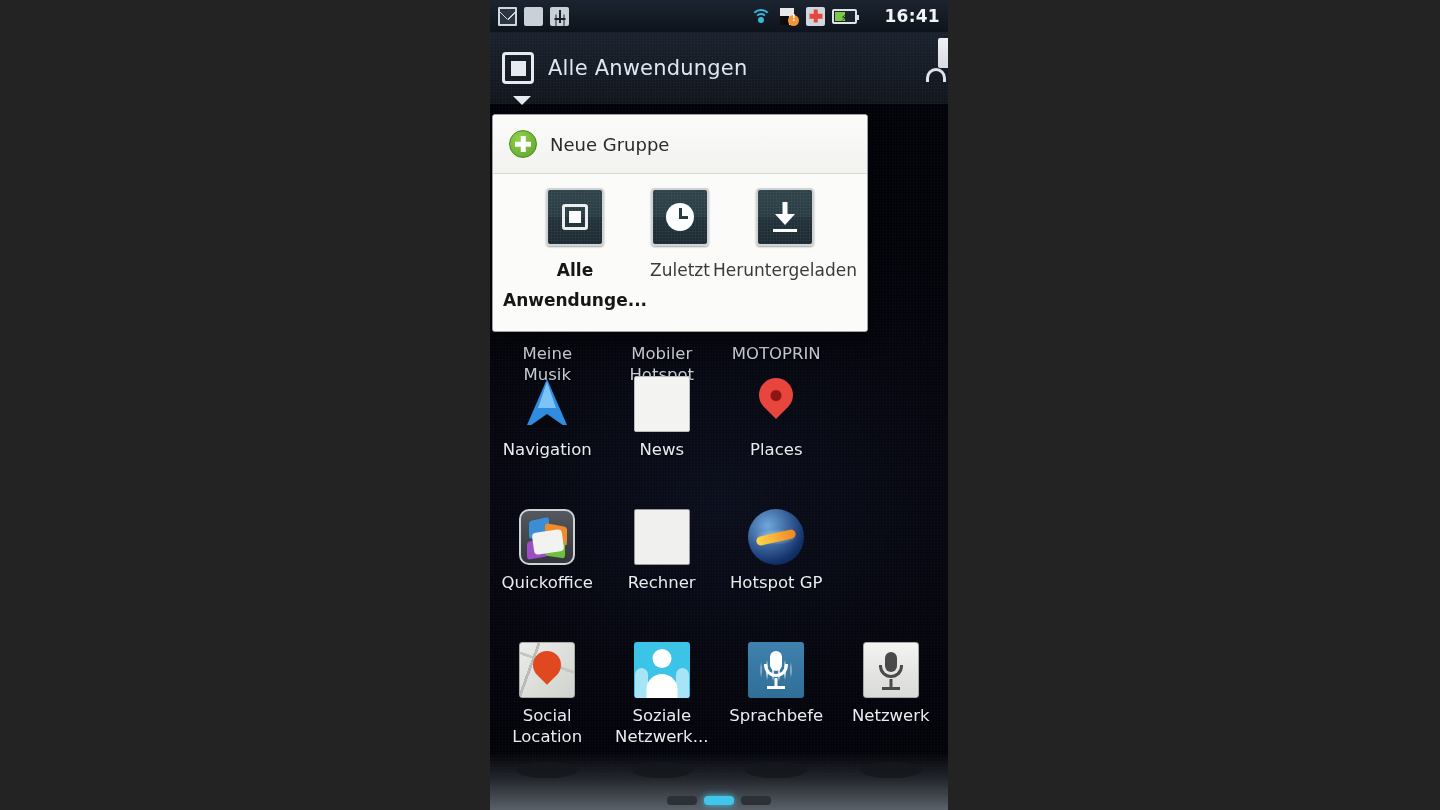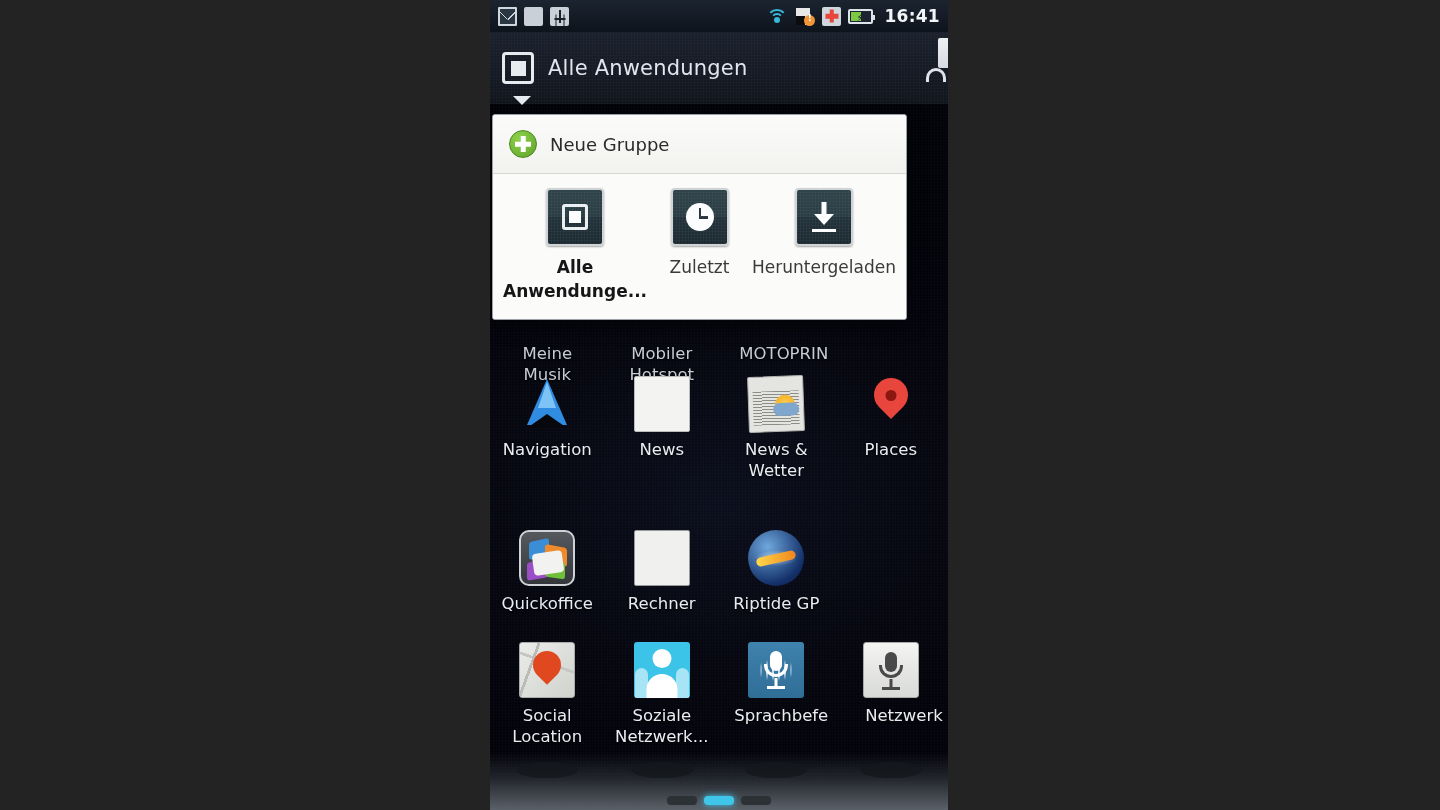--- a/index.html
+++ b/index.html
@@ -83,21 +83,21 @@
     text-align:center; color:#fff; font-size:9px; font-weight:bold; }
   .ico-plus { width:19px; height:19px; background:#cfd6dd; border-radius:2px; position:relative;}
   .ico-plus:after{ content:""; position:absolute; left:50%; top:50%; transform:translate(-50%,-50%);
     width:13px; height:4.5px; background:#e8453c; box-shadow:0 0 0 0 transparent;}
   .ico-plus:before{ content:""; position:absolute; left:50%; top:50%; transform:translate(-50%,-50%);
     width:4.5px; height:13px; background:#e8453c; z-index:1;}
   .ico-batt { width:25px; height:15px; border:2px solid #dfe4ea; border-radius:2px; position:relative; background:#1b2430;}
   .ico-batt:after{ content:""; position:absolute; right:-4px; top:4px; width:3px; height:5px; background:#dfe4ea;}
   .ico-batt .fill{ position:absolute; left:1px; top:1px; bottom:1px; width:48%; background:#7ec943;}
   .ico-batt .bolt{ position:absolute; left:6px; top:1px; color:#1b2430; font-size:10px; line-height:11px; font-weight:bold;}
-  #clock { color:#f2f5f8; font-size:17px; font-weight:bold; letter-spacing:.3px; margin-left:4px; }
+  #clock { color:#f2f5f8; font-size:17px; font-weight:bold; letter-spacing:.3px; margin-left:20px; }
 
   
   #actionbar {
     position:absolute; left:0; top:32px; width:100%; height:72px;
     background: linear-gradient(180deg,#1a212c 0%, #151b25 50%, #10151d 100%);
     display:flex; align-items:center; padding:0 12px; z-index:35;
   }
   #actionbar:after{
     content:""; position:absolute; inset:0;
     background-image: repeating-linear-gradient(0deg, rgba(255,255,255,.018) 0 1px, transparent 1px 3px),
@@ -125,21 +125,21 @@
   
   #grid { position:absolute; left:0; top:104px; width:100%; bottom:58px; z-index:10; }
   .row { display:flex; }
   .app { width:25%; display:flex; flex-direction:column; align-items:center; }
   .app .icon { width:56px; height:56px; position:relative; }
   .app .lbl {
     margin-top:7px; color:#e9edf1; font-size:16.5px; line-height:21px; text-align:center;
     text-shadow:0 1px 2px rgba(0,0,0,.9); width:104px;
     overflow:hidden; white-space:pre-line;
   }
-  .app .lbl.clip{ white-space:nowrap; text-overflow:clip;text-align:right; }
+  .app .lbl.clip{ white-space:nowrap; text-overflow:clip; }
 
   
   #row-clipped { position:absolute; top:200px; left:0; width:100%; }
   #row-clipped .lbl{ color:#c6ccd3;margin-top:39px; }
 
   .rowpos { position:absolute; left:0; width:100%; }
 
   
   .i-nav { background:transparent; }
   .i-nav .arrow{ position:absolute; left:50%; top:3px; transform:translateX(-50%);
@@ -244,21 +244,21 @@
      background: linear-gradient(180deg, rgba(40,44,50,0) 0%, rgba(58,63,70,.55) 45%, rgba(120,128,137,.75) 100%);}
   #dock .blobs{ position:absolute; top:10px; left:0; width:100%; height:20px; display:flex; }
   #dock .blob{ width:25%; display:flex; justify-content:center; }
   #dock .blob i{ width:62px; height:16px; border-radius:50%; background:rgba(20,23,28,.85); display:block;}
   #pageind{ position:absolute; bottom:5px; left:50%; transform:translateX(-50%); display:flex; gap:7px;}
   #pageind i{ width:30px; height:9px; border-radius:4px; background:#2c3136; display:block;}
   #pageind i.on{ background:#3fc6e8; box-shadow:0 0 7px #3fc6e8;}
 
   
   #popup {
-    position:absolute; left:2px; top:114px; width:415px; z-index:50;
+    position:absolute; left:2px; top:114px; width:376px; z-index:50;
     background:#f7f7f5; border:1px solid #9aa0a6; border-radius:3px;
     box-shadow:0 6px 18px rgba(0,0,0,.6);
     overflow:hidden;
   }
   #popup-head { display:flex; align-items:center; gap:13px; padding:15px 0 15px 16px;
     border-bottom:1px solid #d6d6d2; background:linear-gradient(180deg,#fbfbfa,#f2f2ef); }
   .plus-circle { width:28px; height:28px; border-radius:50%;
     background:radial-gradient(circle at 35% 30%, #8ed24a, #5fa22b);
     border:1px solid #4d8722; position:relative; }
   .plus-circle:after{ content:""; position:absolute; left:50%; top:50%; transform:translate(-50%,-50%);
@@ -269,21 +269,21 @@
 
   #popup-body { display:flex; padding:14px 10px 16px; background:#fbfbfa; }
   .ptile { flex:1; display:flex; flex-direction:column; align-items:center; }
   .ptile .tico { width:58px; height:58px; border-radius:4px;
     background:linear-gradient(180deg,#2e4249 0%, #2b3d44 48%, #22323a 52%, #1c2a31 100%);
     border:2px solid #cfd3d6; position:relative;
     box-shadow:0 1px 2px rgba(0,0,0,.35);}
   .ptile .tico:after{ content:""; position:absolute; inset:0;
     background-image: repeating-linear-gradient(0deg, rgba(255,255,255,.035) 0 1px, transparent 1px 3px),
                       repeating-linear-gradient(90deg, rgba(255,255,255,.035) 0 1px, transparent 1px 3px);}
-  .ptile .plbl { margin-top:9px; color:#3a3a3a; font-size:17px; line-height:24px; text-align:center;
+  .ptile .plbl { margin-top:9px; color:#3a3a3a; font-size:17px; line-height:30px; text-align:center;
     white-space:pre-line; }
   .ptile.active .plbl { color:#161616; font-weight:bold; }
 
   .g-allapps{ position:absolute; left:50%; top:50%; transform:translate(-50%,-50%);
     width:26px;height:26px; border:3px solid #e9eef1; border-radius:3px;
     display:flex; align-items:center; justify-content:center;}
   .g-allapps i{ width:12px;height:12px;background:#fbfdfe; display:block;}
   .g-clock{ position:absolute; left:50%; top:50%; transform:translate(-50%,-50%);
     width:28px;height:28px; border-radius:50%; background:#fbfdfe;}
   .g-clock:after{ content:""; position:absolute; left:13px; top:5px; width:2.6px;height:10px;background:#25353c;}
@@ -367,36 +367,29 @@
           </div>
           <div class="lbl">Navigation</div>
         </div>
         <div class="app">
           <div class="icon i-news">
             <span class="hdr"></span><span class="ttl"></span><span class="pic"></span><span class="lines"></span>
           </div>
           <div class="lbl">News</div>
         </div>
         <div class="app">
-          <div class="icon i-newsw">
-            <span class="m"></span><span class="tx"></span><span class="sun"></span><span class="cloud"></span>
-          </div>
-          <div class="lbl">News &amp;
-Wetter</div>
-        </div>
-        <div class="app">
           <div class="icon i-place">
             <span class="pin"></span>
               <span class="dot"></span>
           </div>
           <div class="lbl">Places</div>
         </div>
       </div>
 
-      <div class="row rowpos" style="top:426px">
+      <div class="row rowpos" style="top:405px">
         <div class="app">
           <div class="icon i-quick">
             <span class="p1"></span>
               <span class="p2"></span>
               <span class="p3"></span>
               <span class="p4"></span>
               <span class="wh"></span>
           </div>
           <div class="lbl">Quickoffice</div>
         </div>
@@ -404,21 +397,21 @@
           <div class="icon i-calc">
             <span class="scr"></span><span class="keys"></span>
           </div>
           <div class="lbl">Rechner</div>
         </div>
         <div class="app">
           <div class="icon i-riptide">
             <span class="spray"></span>
               <span class="boat"></span>
           </div>
-          <div class="lbl">Riptide GP</div>
+          <div class="lbl">Hotspot GP</div>
         </div>
       </div>
 
       <div class="row rowpos" style="top:538px">
         <div class="app">
           <div class="icon i-sloc">
             <span class="roads"></span>
               <span class="pin"></span>
           </div>
           <div class="lbl">Social

